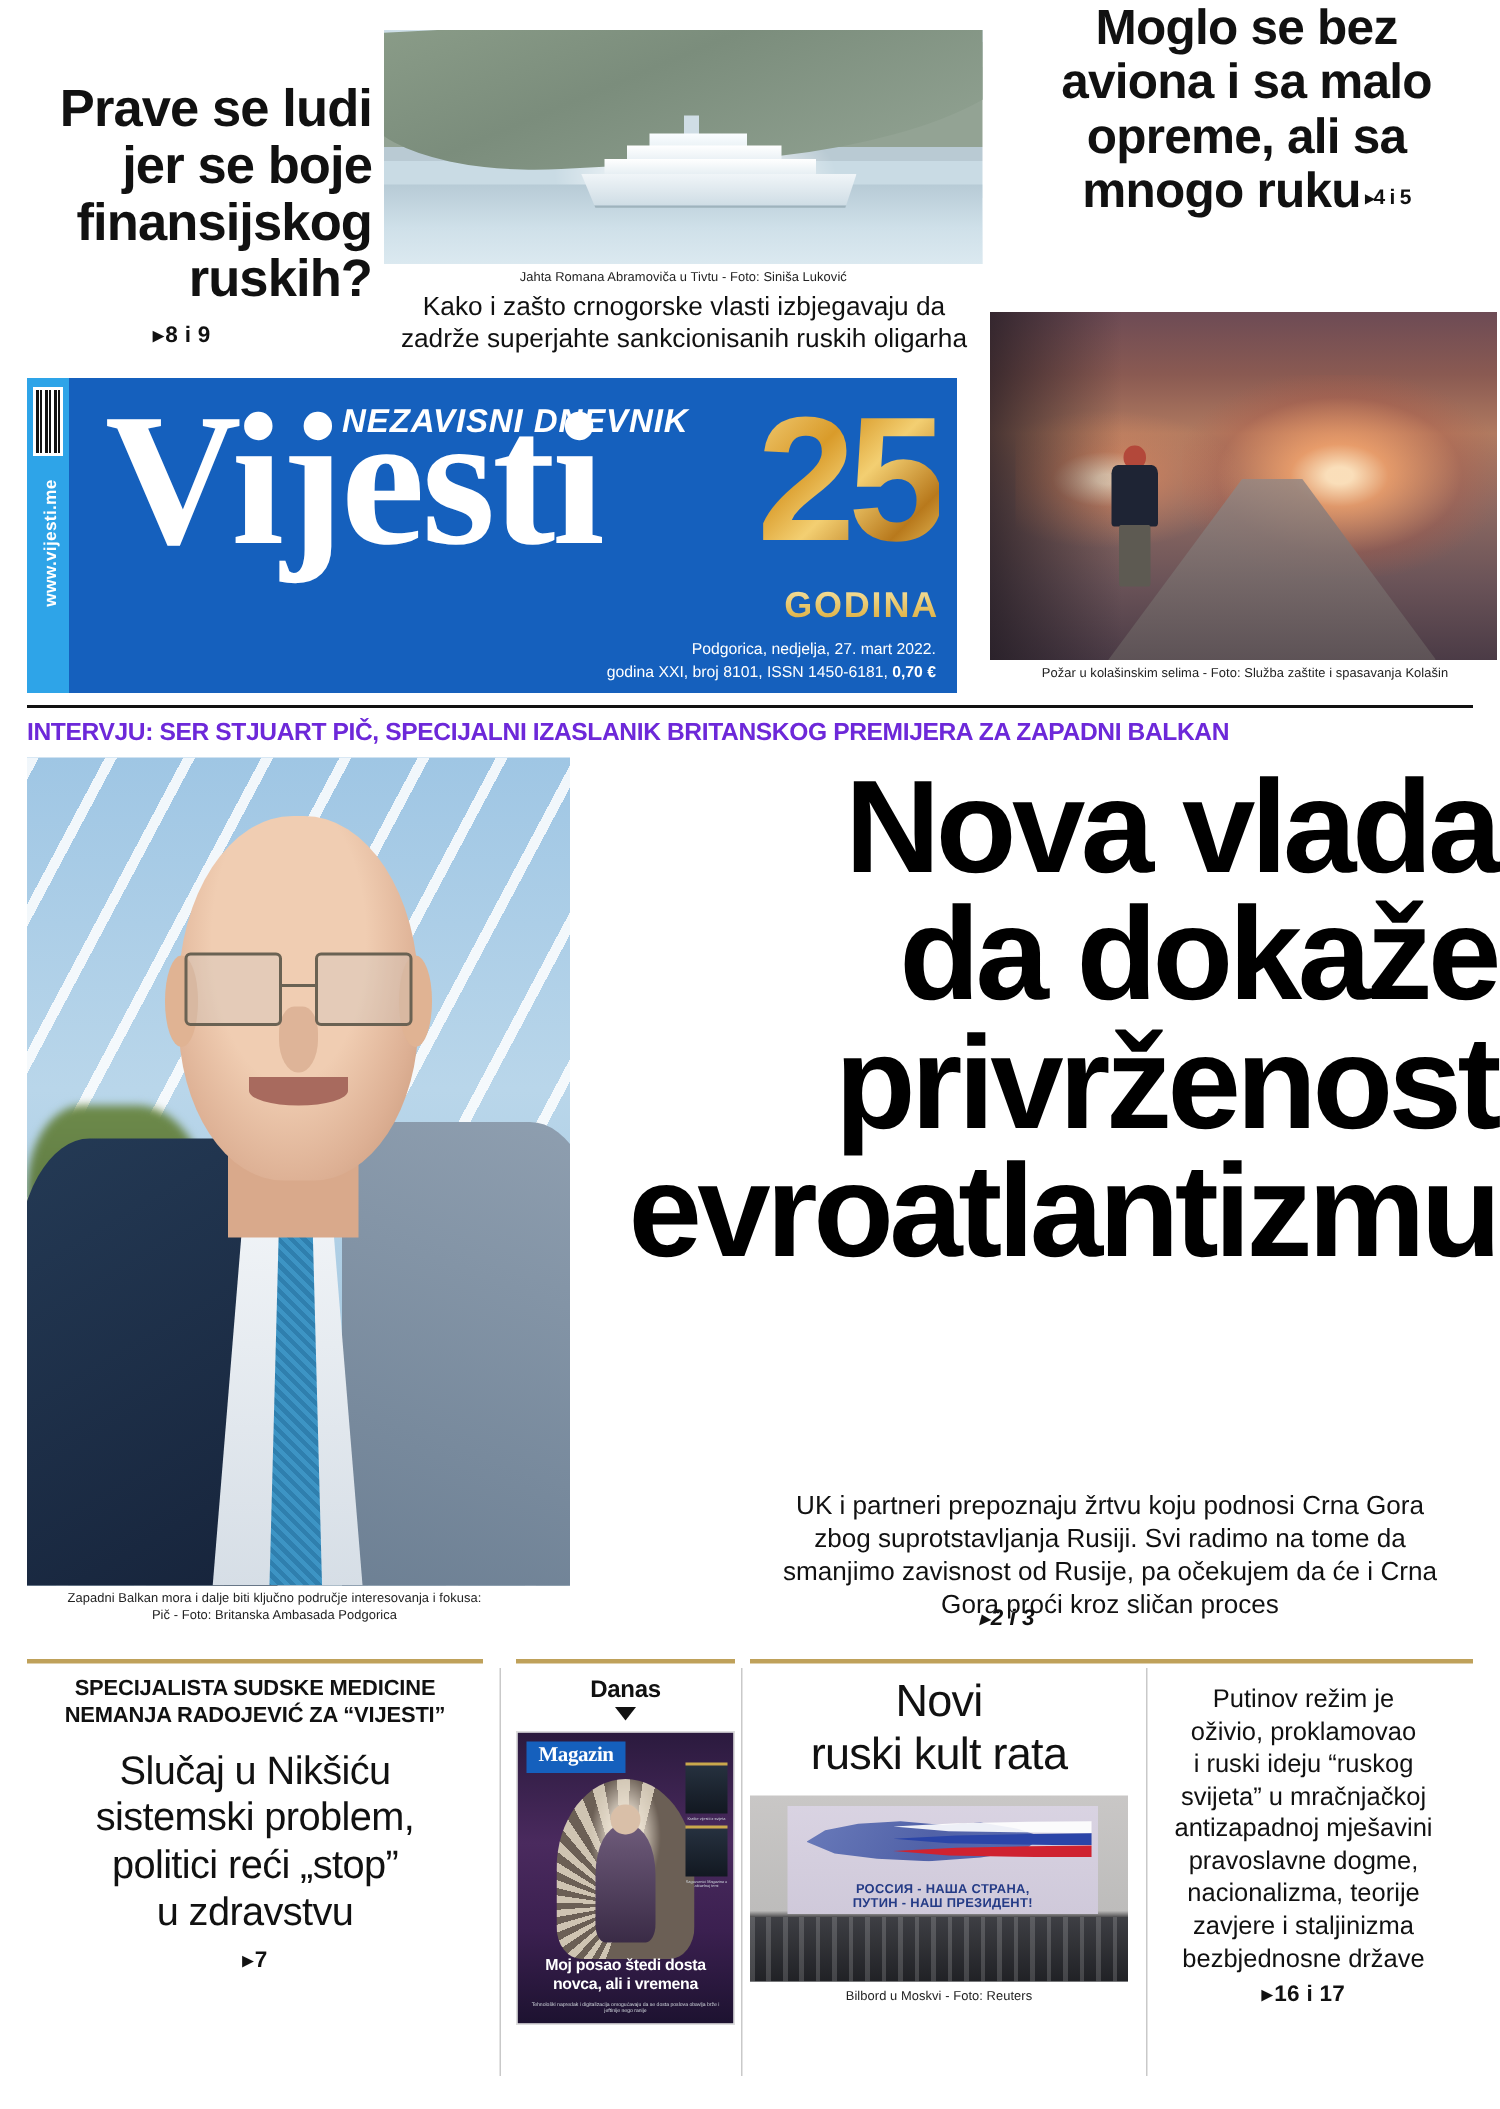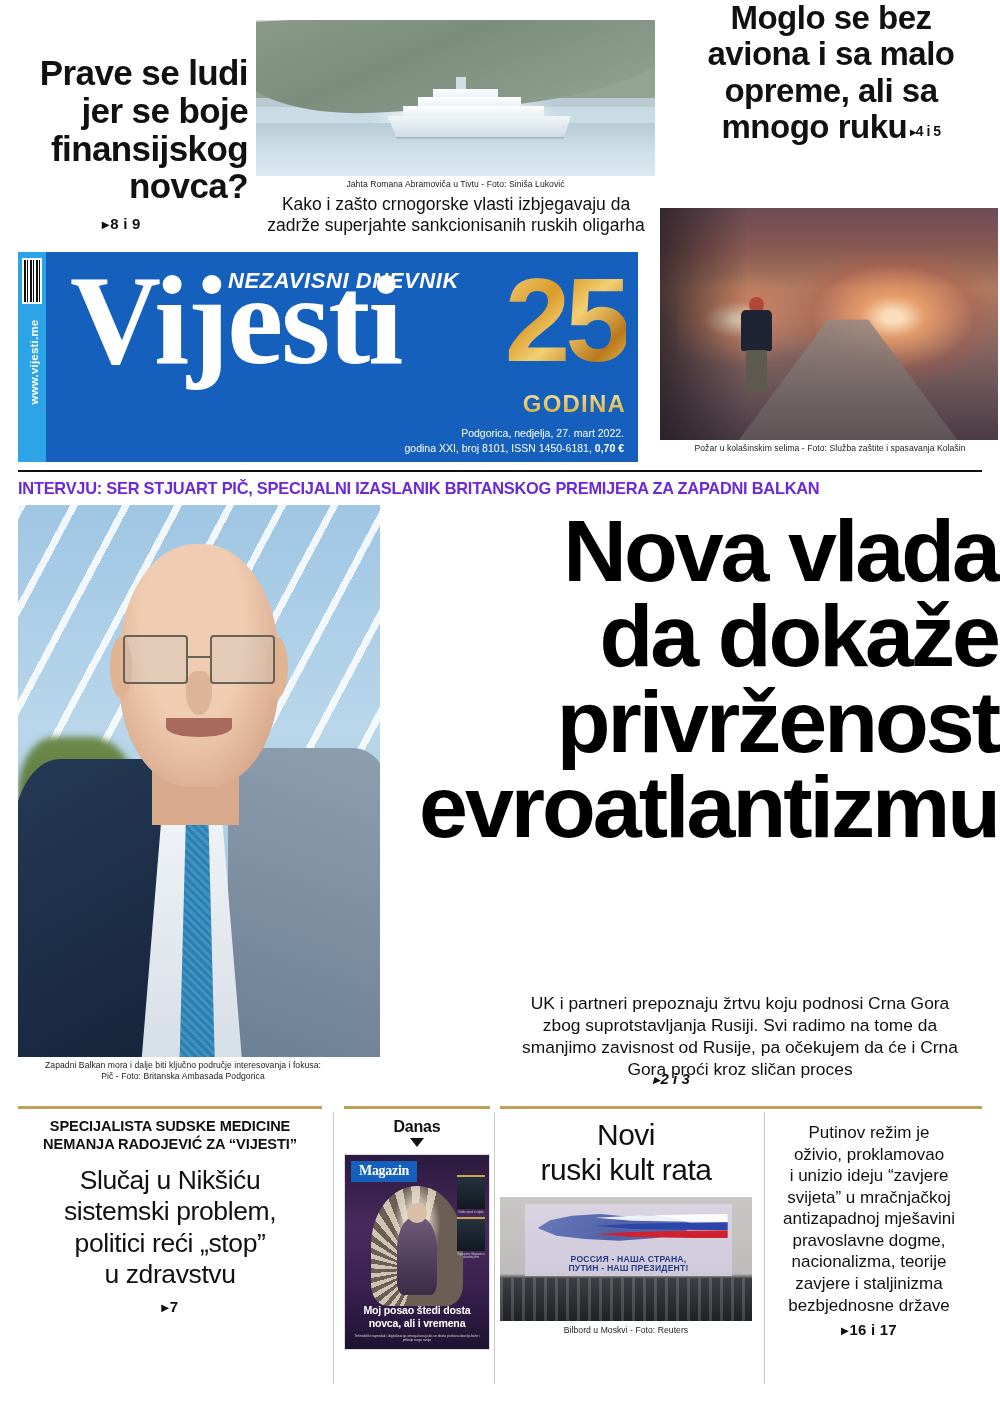--- a/index.html
+++ b/index.html
@@ -432,21 +432,21 @@
 
 <div class="page">
 
   <div class="top-strip">
 
     <div class="teaser-left">
       <div class="hl">
         <div>Prave se ludi</div>
         <div>jer se boje</div>
         <div>finansijskog</div>
-        <div>novca?</div>
+        <div>ruskih?</div>
       </div>
       <div class="pgwrap">
         <span class="pg">8 i 9</span>
       </div>
     </div>
 
     <div class="yacht-photo">
       <div class="sky"></div>
       <div class="hill"></div>
       <div class="sea"></div>
@@ -616,21 +616,21 @@
       </div>
       <div class="city"></div>
     </div>
     <div class="cap bb-cap">Bilbord u Moskvi - Foto: Reuters</div>
   </div>
 
   <div class="br">
     <div class="body">
       <div>Putinov režim je</div>
       <div>oživio, proklamovao</div>
-      <div>i unizio ideju “zavjere</div>
+      <div>i ruski ideju “ruskog</div>
       <div>svijeta” u mračnjačkoj</div>
       <div>antizapadnoj mješavini</div>
       <div>pravoslavne dogme,</div>
       <div>nacionalizma, teorije</div>
       <div>zavjere i staljinizma</div>
       <div>bezbjednosne države</div>
     </div>
     <div class="pgwrap">
       <span class="pg">16 i 17</span>
     </div>

